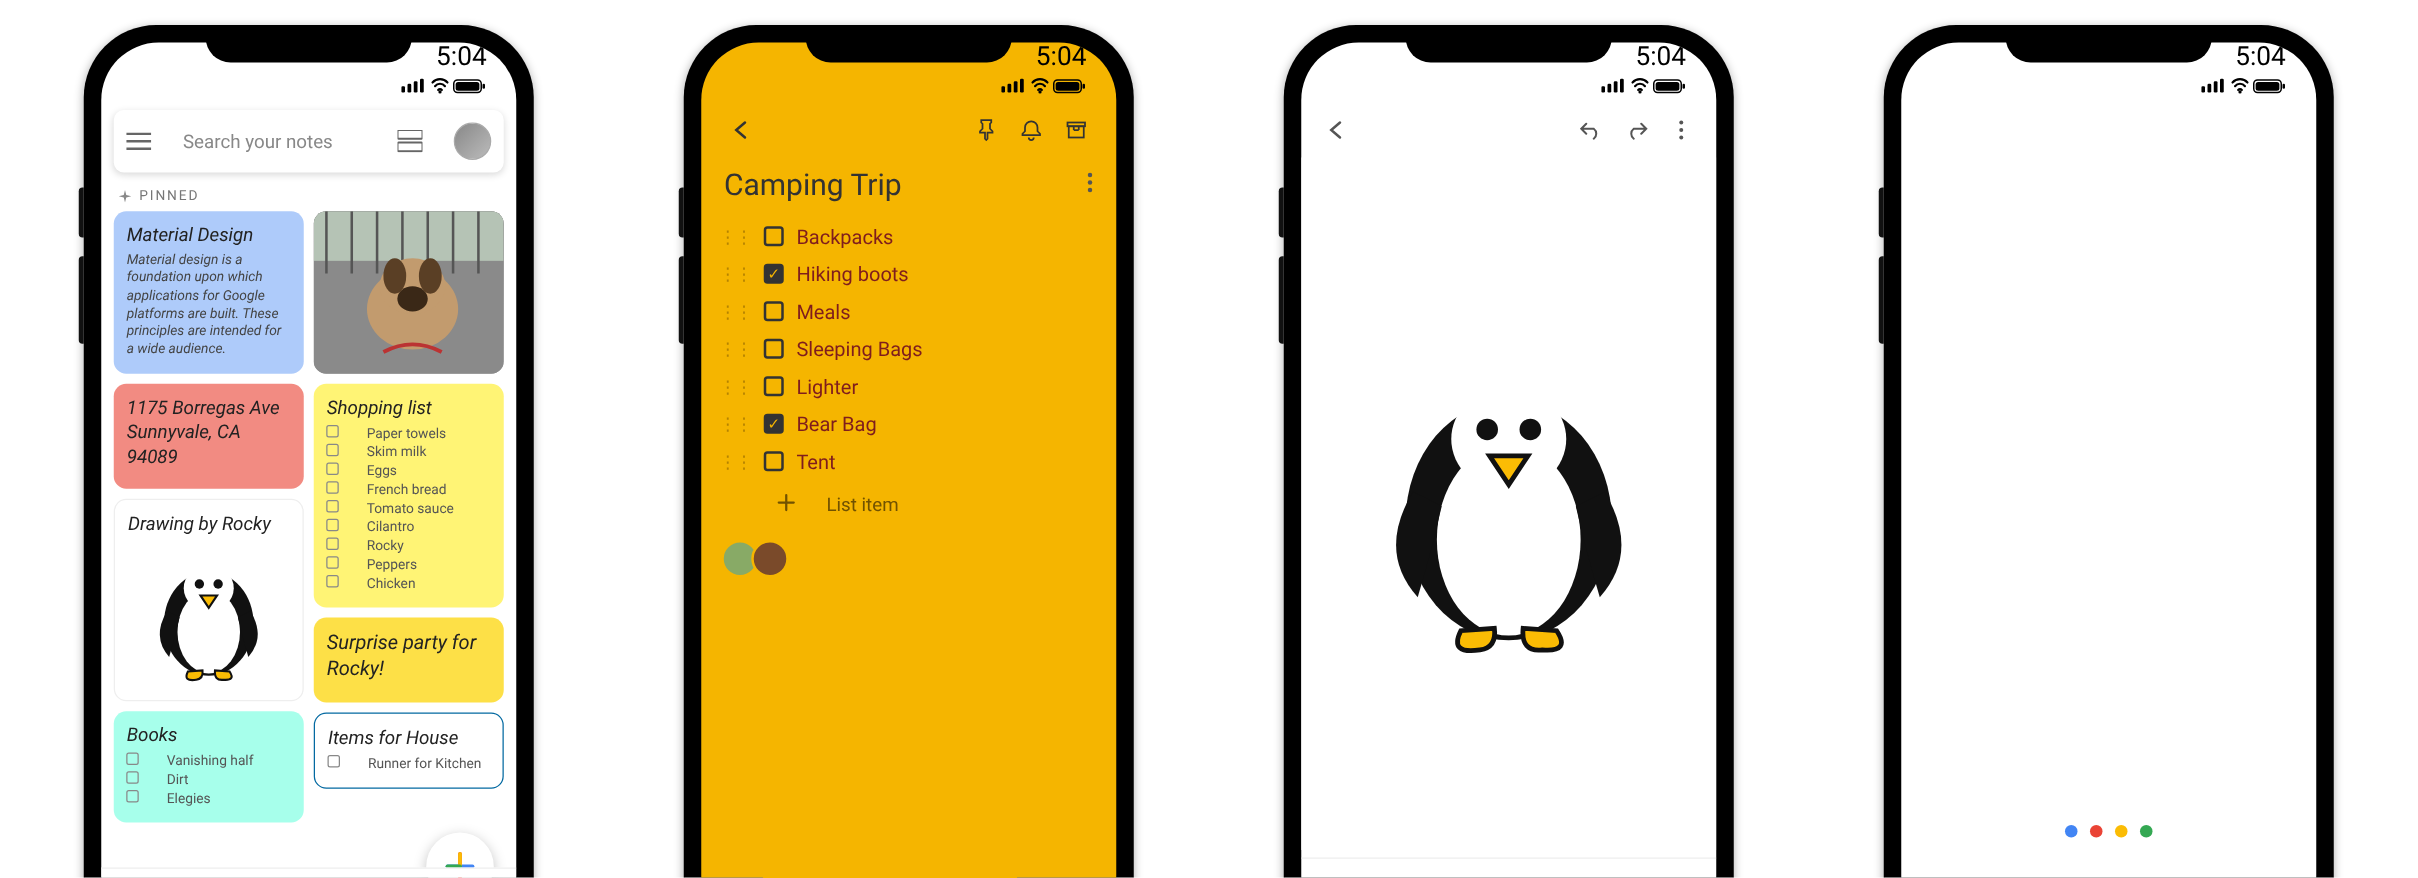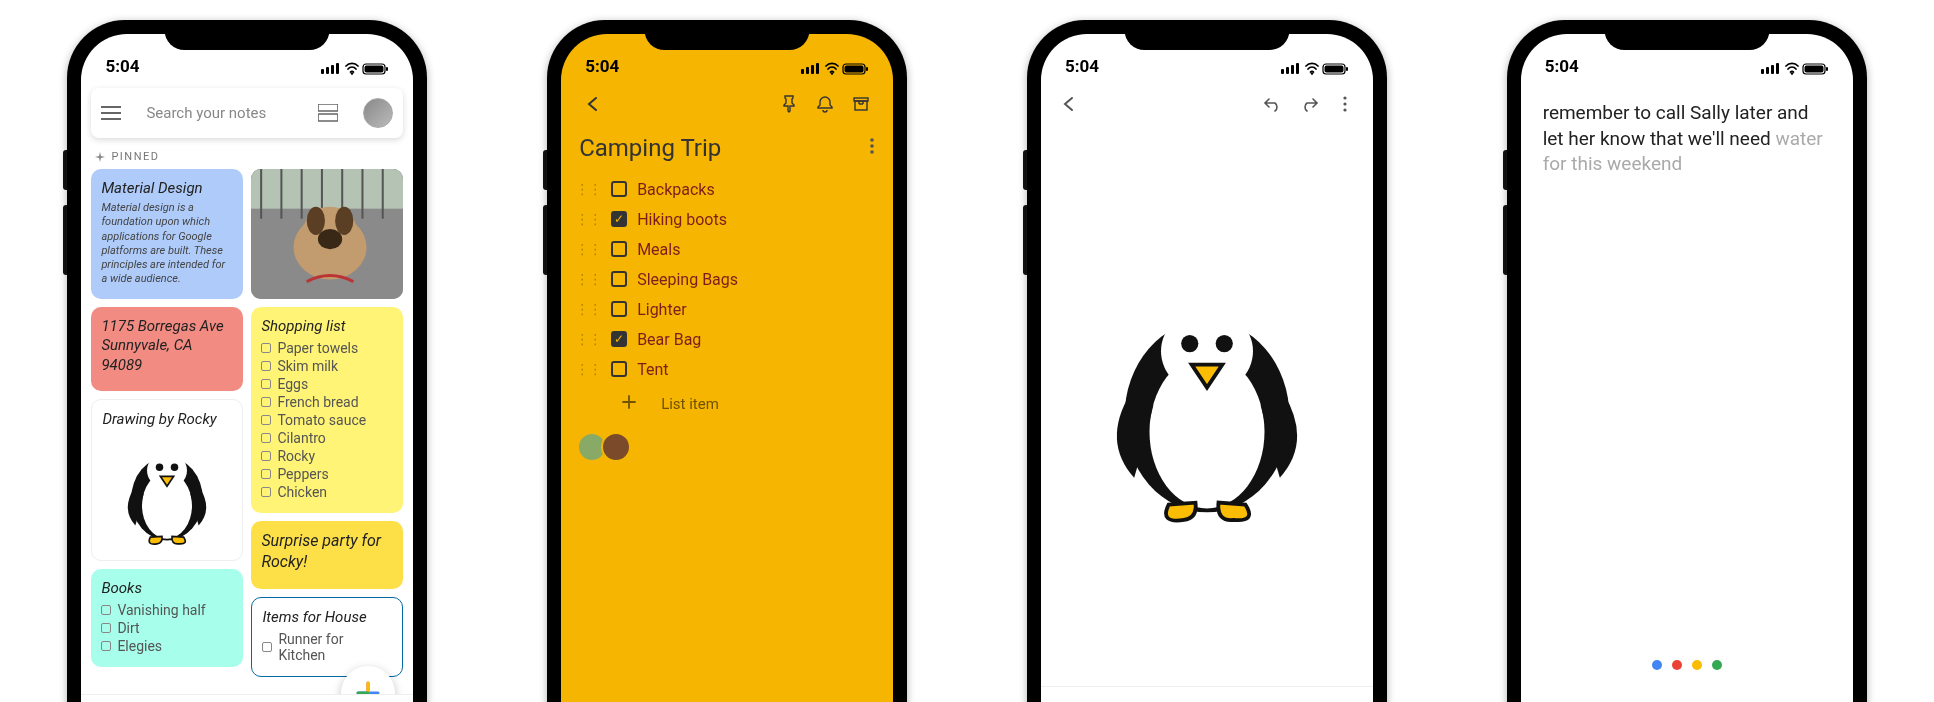--- a/index.html
+++ b/index.html
@@ -59,22 +59,23 @@
     border-bottom-left-radius: 20px;
     border-bottom-right-radius: 20px;
     z-index: 10;
   }
   .status-bar {
     height: 48px;
     display: flex;
     justify-content: space-between;
     align-items: flex-end;
     padding: 0 24px 6px;
-    font-weight: 700;
-    font-size: 17px;
+    font-weight: 400;
+    font-size: 21px;
+    flex-direction: column;
   }
   .status-right { display:flex; gap:4px; align-items:center; }
   .status-right svg { display:block; }
 
   
   .search-bar {
     margin: 6px 10px 8px;
     background:#fff;
     border-radius: 8px;
     box-shadow: 0 2px 6px rgba(0,0,0,0.15);
@@ -95,21 +96,21 @@
     padding: 4px 14px 6px;
   }
   .grid {
     display:flex; gap:8px; padding:0 10px;
   }
   .col { flex:1; display:flex; flex-direction:column; gap:8px; }
   .card { border-radius:10px; padding:10px 10px 12px; font-size:12px; color:#444; }
   .card .title { font-size:15px; color:#222; margin-bottom:4px;font-style:italic; }
   .card .body { font-size:11px; line-height:1.3;font-style:italic; }
   .chk-list { list-style:none; margin-top:4px;}
-  .chk-list li { display:flex; align-items:center; gap:6px; font-size:14px; color:#555; padding:1px 0;}
+  .chk-list li { display:flex; align-items:flex-start; gap:22px; font-size:11px; color:#555; padding:1px 0;}
   .mini-chk { width:10px; height:10px; border:1.3px solid #888; border-radius:2px; flex-shrink:0;}
   .photo {
     height:130px; border-radius:10px;
     background:linear-gradient(#777,#999);
     position:relative; overflow:hidden;
   }
   .bottom-bar {
     position:absolute; bottom:0; left:0; right:0;
     height:52px; background:#fff;
     border-top:1px solid #eee;
@@ -535,23 +536,20 @@
   <div class="notch"></div>
   <div class="screen">
     <div class="status-bar">
       <span>5:04</span>
       <span class="status-right">
             <svg width="68" height="14" style="color:#000">
               <use href="#status-icons"></use>
             </svg>
           </span>
     </div>
-    <div class="voice-text">
-      <span>remember to call Sally later and let her know that we'll need </span><span class="faded">water for this weekend</span>
-    </div>
     <div class="assistant-dots">
       <div class="dot" style="background:#4285f4"></div>
       <div class="dot" style="background:#ea4335"></div>
       <div class="dot" style="background:#fbbc04"></div>
       <div class="dot" style="background:#34a853"></div>
     </div>
 
   </div>
 </div>
 </div>

